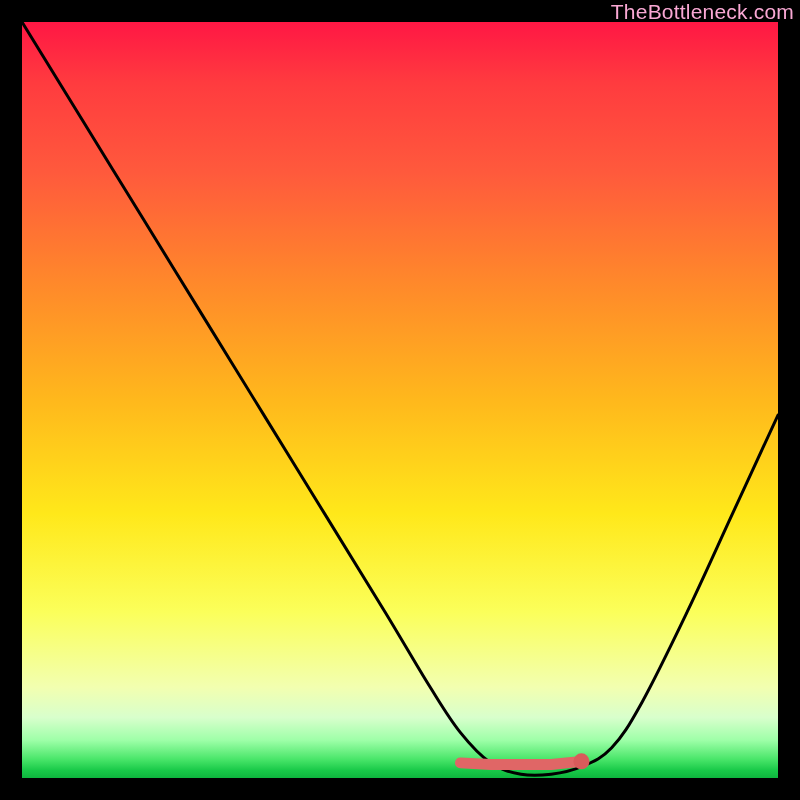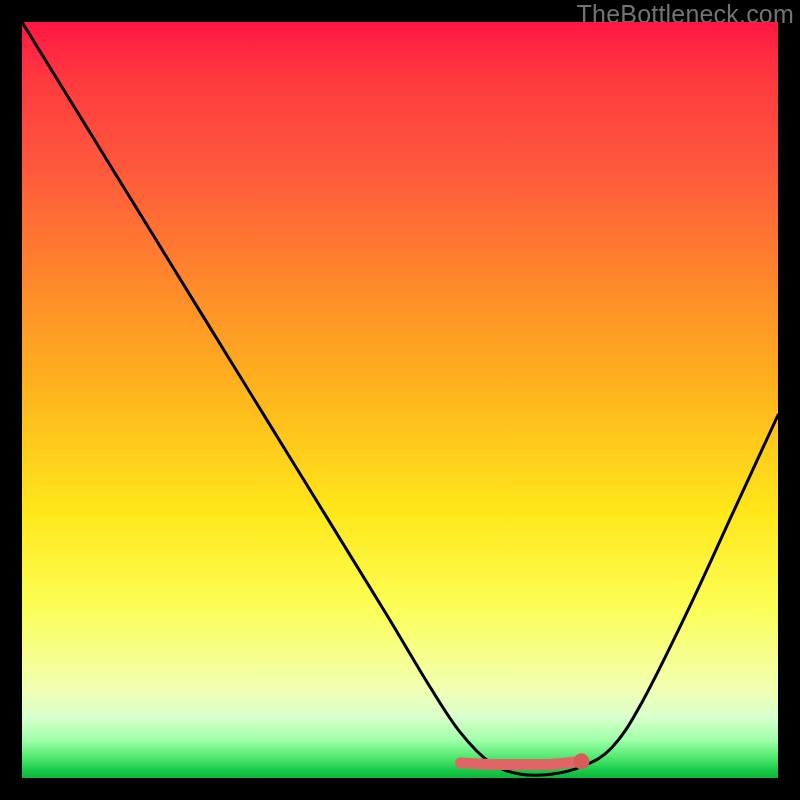--- a/index.html
+++ b/index.html
@@ -45,22 +45,22 @@
     left: 0;
     top: 0;
     width: 756px;
     height: 756px;
     overflow: visible;
   }
   .watermark {
     position: absolute;
     top: 0px;
     right: 6px;
-    color: #737373;
-    font-size: 25px;
+    color: #f9a8d4;
+    font-size: 21px;
     font-weight: 500;
     letter-spacing: 0.2px;
     user-select: none;
   }
 </style>
 </head>
 <body>
 
 <div class="frame">
 

